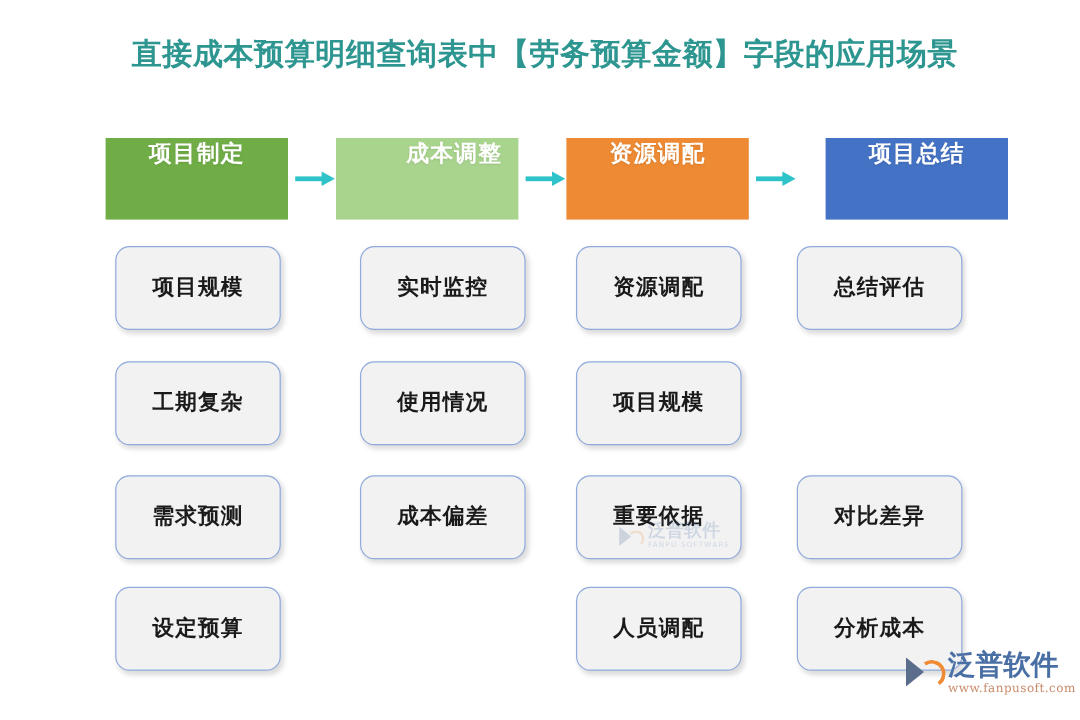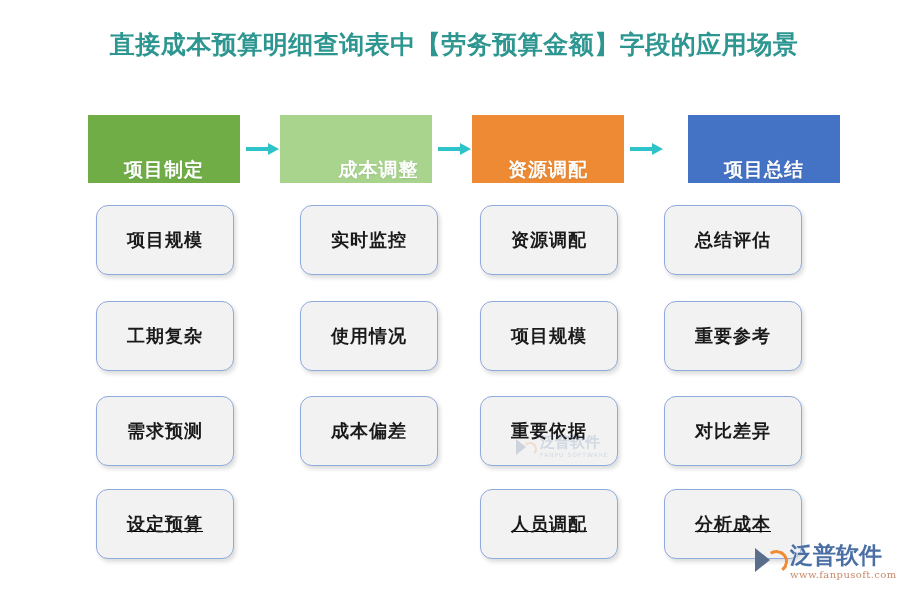--- a/index.html
+++ b/index.html
@@ -38,21 +38,21 @@
     line-height: 34px;
   }
 
   
   .stage-header {
     position: absolute;
     top: 115px;
     width: 152px;
     height: 68px;
     display: flex;
-    align-items: flex-end;
+    align-items: flex-start;
     justify-content: center;
     color: #ffffff;
     font-size: 19px;
     font-weight: bold;
     letter-spacing: 1px;
     box-sizing: border-box;
     text-shadow: 0 1px 2px rgba(0,0,0,0.10);
   }
   .sh-0 { left: 88px;  background: #70AD47; }
   .sh-1 { left: 280px; background: #A9D48E; padding-left: 45px; }
@@ -112,21 +112,21 @@
   }
 
   .col-0 { left: 96px;  }
   .col-1 { left: 300px; }
   .col-2 { left: 480px; }
   .col-3 { left: 664px; }
 
   .row-0 { top: 205px; }
   .row-1 { top: 301px; }
   .row-2 { top: 396px; }
-  .row-3 { top: 489px; text-decoration: underline; }
+  .row-3 { top: 489px; }
 
   
   .center-watermark {
     position: absolute;
     left: 516px;
     top: 432px;
     width: 120px;
     height: 30px;
     opacity: 0.20;
     display: flex;
@@ -295,23 +295,20 @@
   </div>
   <div class="item-card col-2 row-2">
     <span class="card-label">重要依据</span>
   </div>
   <div class="item-card col-2 row-3">
     <span class="card-label">人员调配</span>
   </div>
 
   <div class="item-card col-3 row-0">
     <span class="card-label">总结评估</span>
-  </div>
-  <div class="item-card col-3 row-1">
-    <span class="card-label">重要参考</span>
   </div>
   <div class="item-card col-3 row-2">
     <span class="card-label">对比差异</span>
   </div>
   <div class="item-card col-3 row-3">
     <span class="card-label">分析成本</span>
   </div>
 
   <div class="center-watermark">
     <span class="wm-mark">

